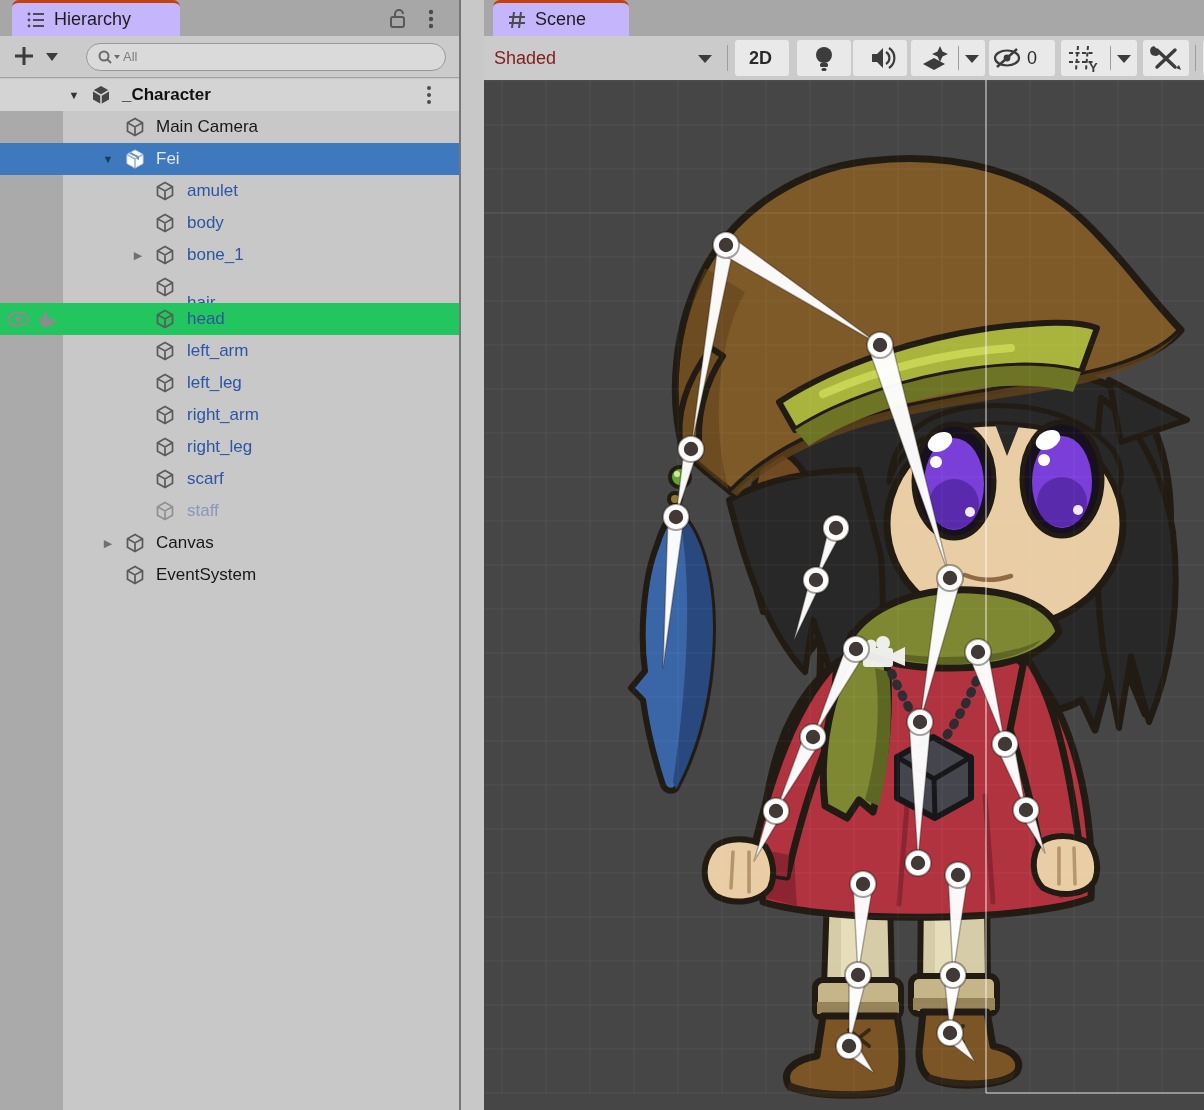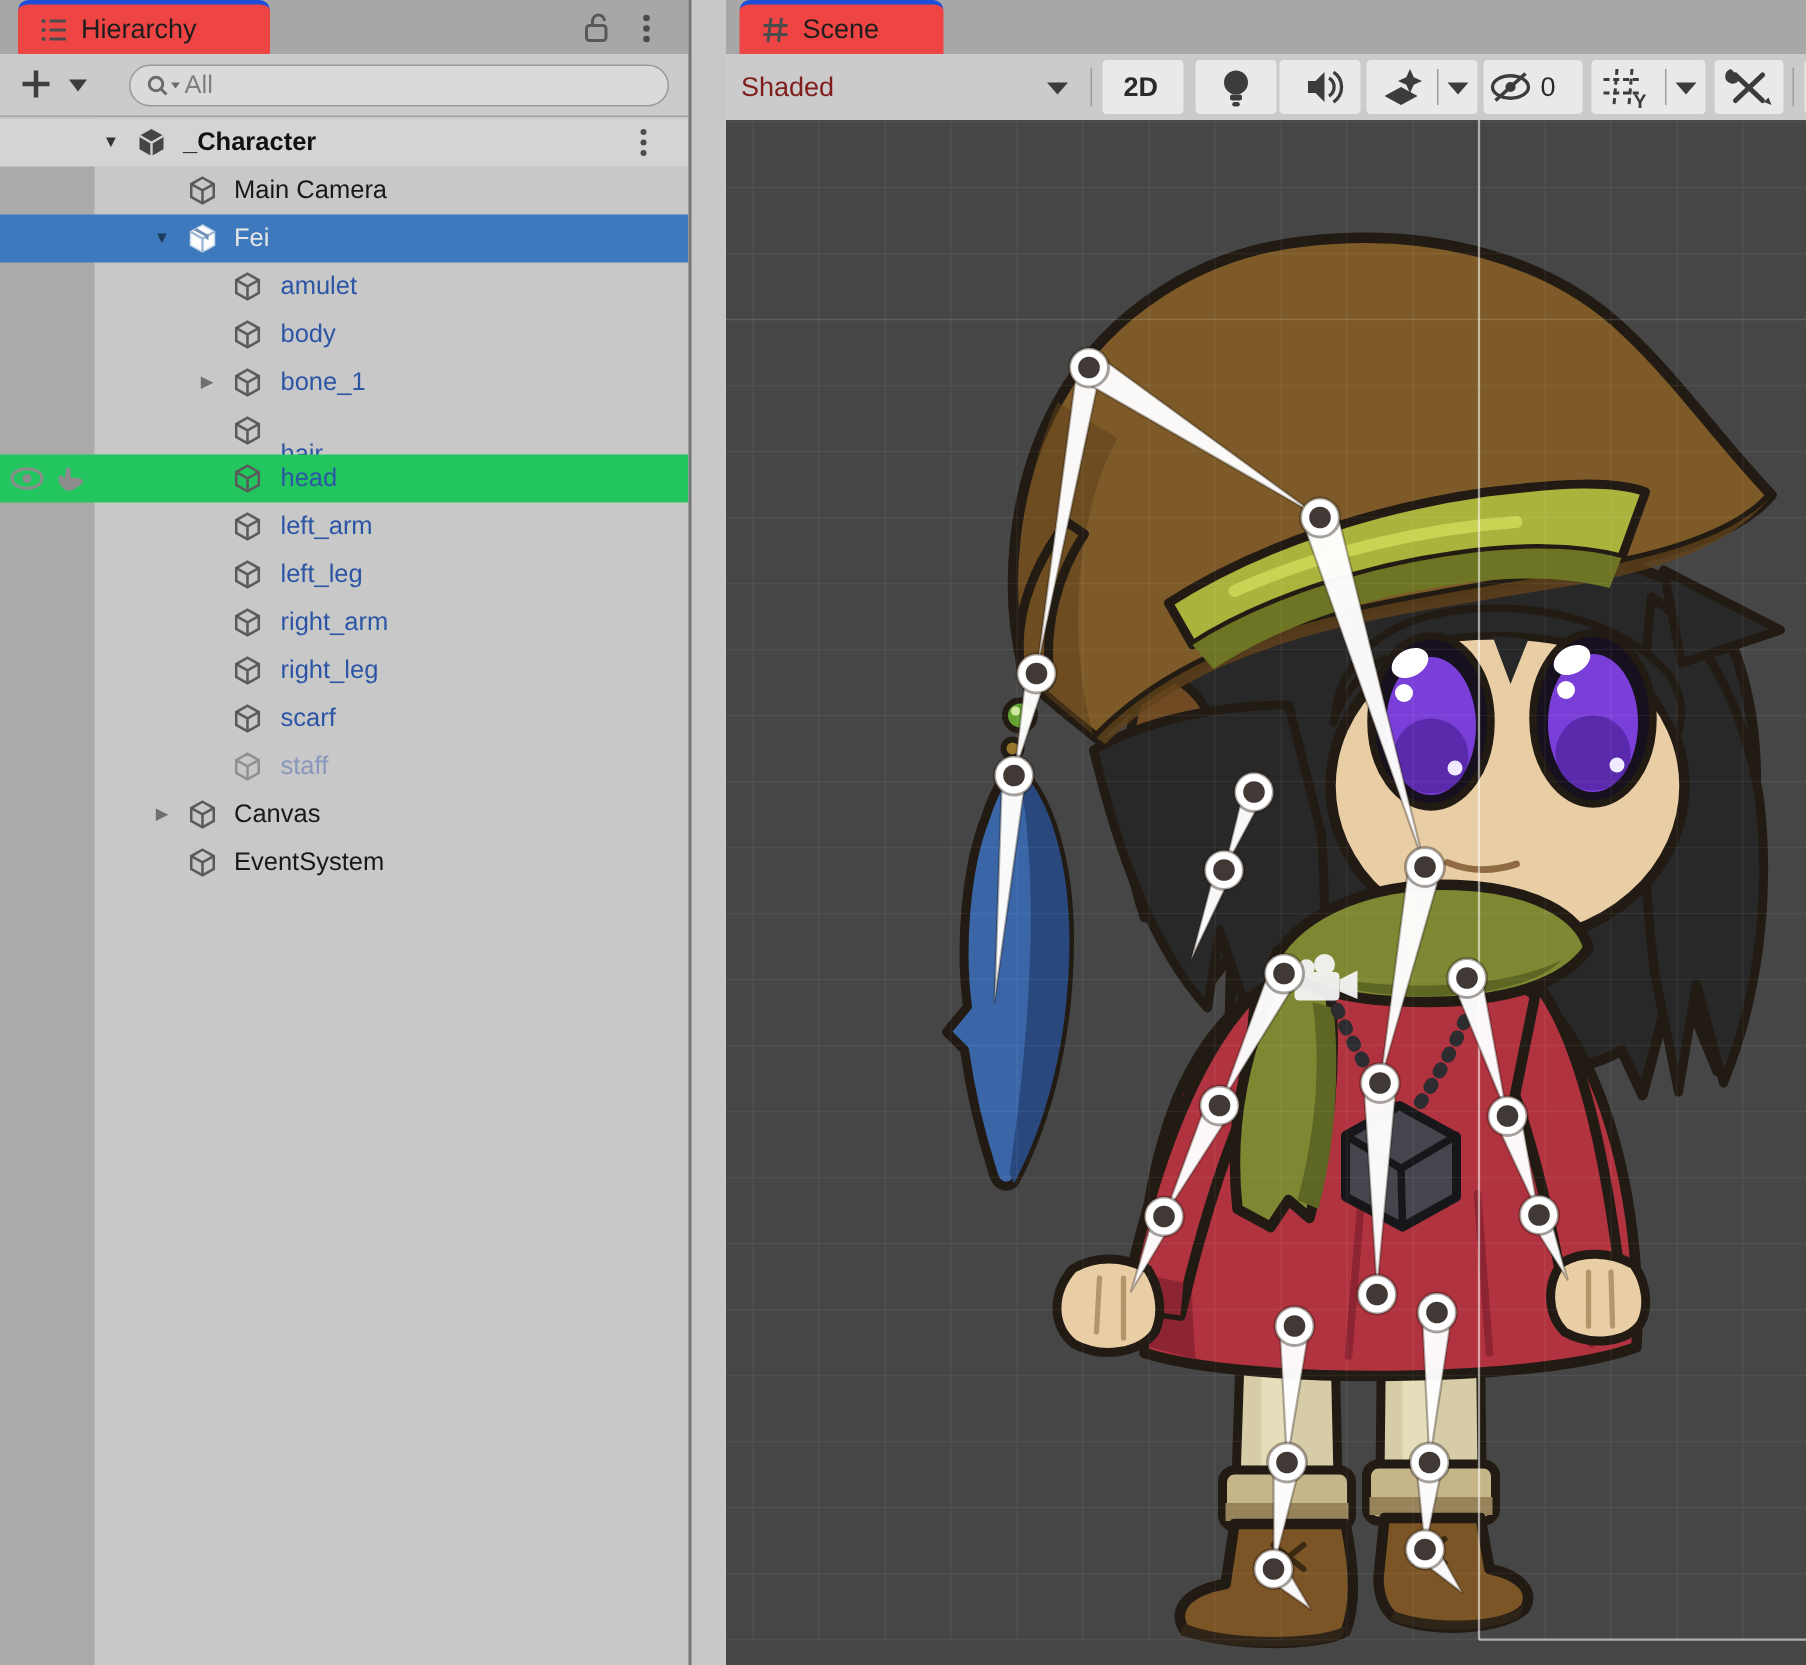--- a/index.html
+++ b/index.html
@@ -10,37 +10,37 @@
     -webkit-font-smoothing:antialiased;
   }
   .panel{position:absolute;top:0;bottom:0}
   #hierarchy-panel{left:0;width:459px}
   #panel-divider{position:absolute;top:0;bottom:0;left:459px;width:2px;background:#767676;z-index:5}
   #scene-panel{left:484px;width:743px}
 
   
   .tabstrip{position:relative;height:36px;background:#a7a7a7}
   .tab{
-    position:absolute;bottom:0;height:36px;background:#ef4444;
-    border-radius:7px 7px 0 0;border-top:3px solid #1d4ed8;box-sizing:border-box;padding-left:34px;
+    position:absolute;bottom:0;height:36px;background:#c4b5fd;
+    border-radius:7px 7px 0 0;border-top:3px solid #c2410c;box-sizing:border-box;padding-left:34px;
   }
   .tab .t-icon{position:absolute;left:14px;top:7px;width:20px;height:20px}
   .tab .t-label{position:absolute;left:42px;top:0;line-height:33px;font-size:18px;color:#1d1d1d}
   #tab-hierarchy{left:12px;width:168px}
   #tab-scene{left:9px;width:136px}
   .strip-icon{position:absolute;top:8px;color:#555}
 
   
   .h-toolbar{position:relative;height:42px;background:#cbcbcb;border-bottom:1px solid #a2a2a2;box-sizing:border-box}
   .plus-btn{position:absolute;left:10px;top:5px;width:58px;height:30px}
   .search-field{
     position:absolute;left:86px;top:7px;width:360px;height:28px;box-sizing:border-box;
     background:#dadada;border:1px solid #999;border-radius:14px;
   }
-  .search-field .ph{position:absolute;left:36px;top:0;line-height:26px;font-size:17px;color:#7e7e7e}
+  .search-field .ph{position:absolute;left:36px;top:0;line-height:26px;font-size:13px;color:#7e7e7e}
   .search-field .s-icon{position:absolute;left:9px;top:5px}
 
   
   .tree{position:absolute;top:79px;bottom:0;left:0;right:0;background:#c8c8c8;overflow:hidden}
   .gutter{position:absolute;left:0;top:0;bottom:0;width:63px;background:#aaa}
   .row{position:relative;height:32px;width:100%;font-size:17px}
   .row.header{background:#d4d4d4}
   .row.selected{background:#3e79bd}
   .row.hovered{background:#22c55e}
   .row .lbl{position:absolute;top:0;line-height:32px;color:#181818;white-space:nowrap}

